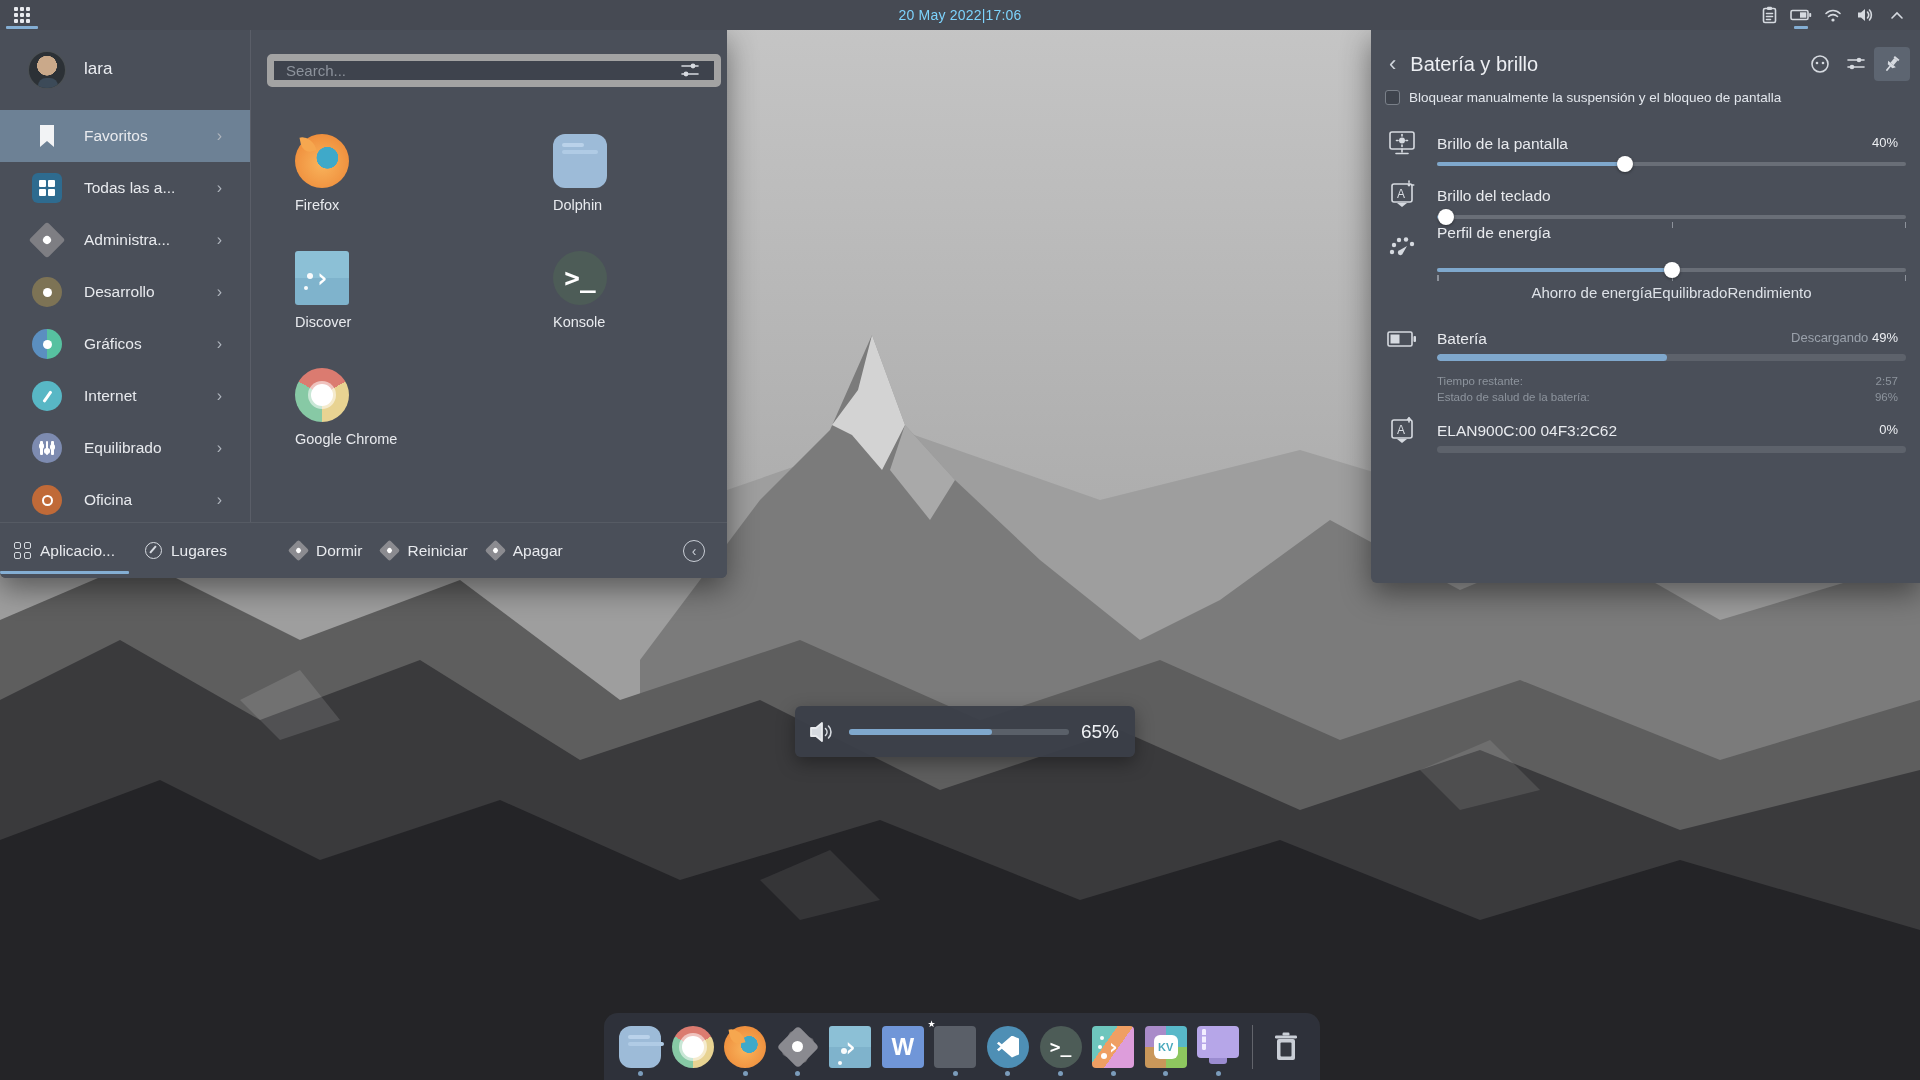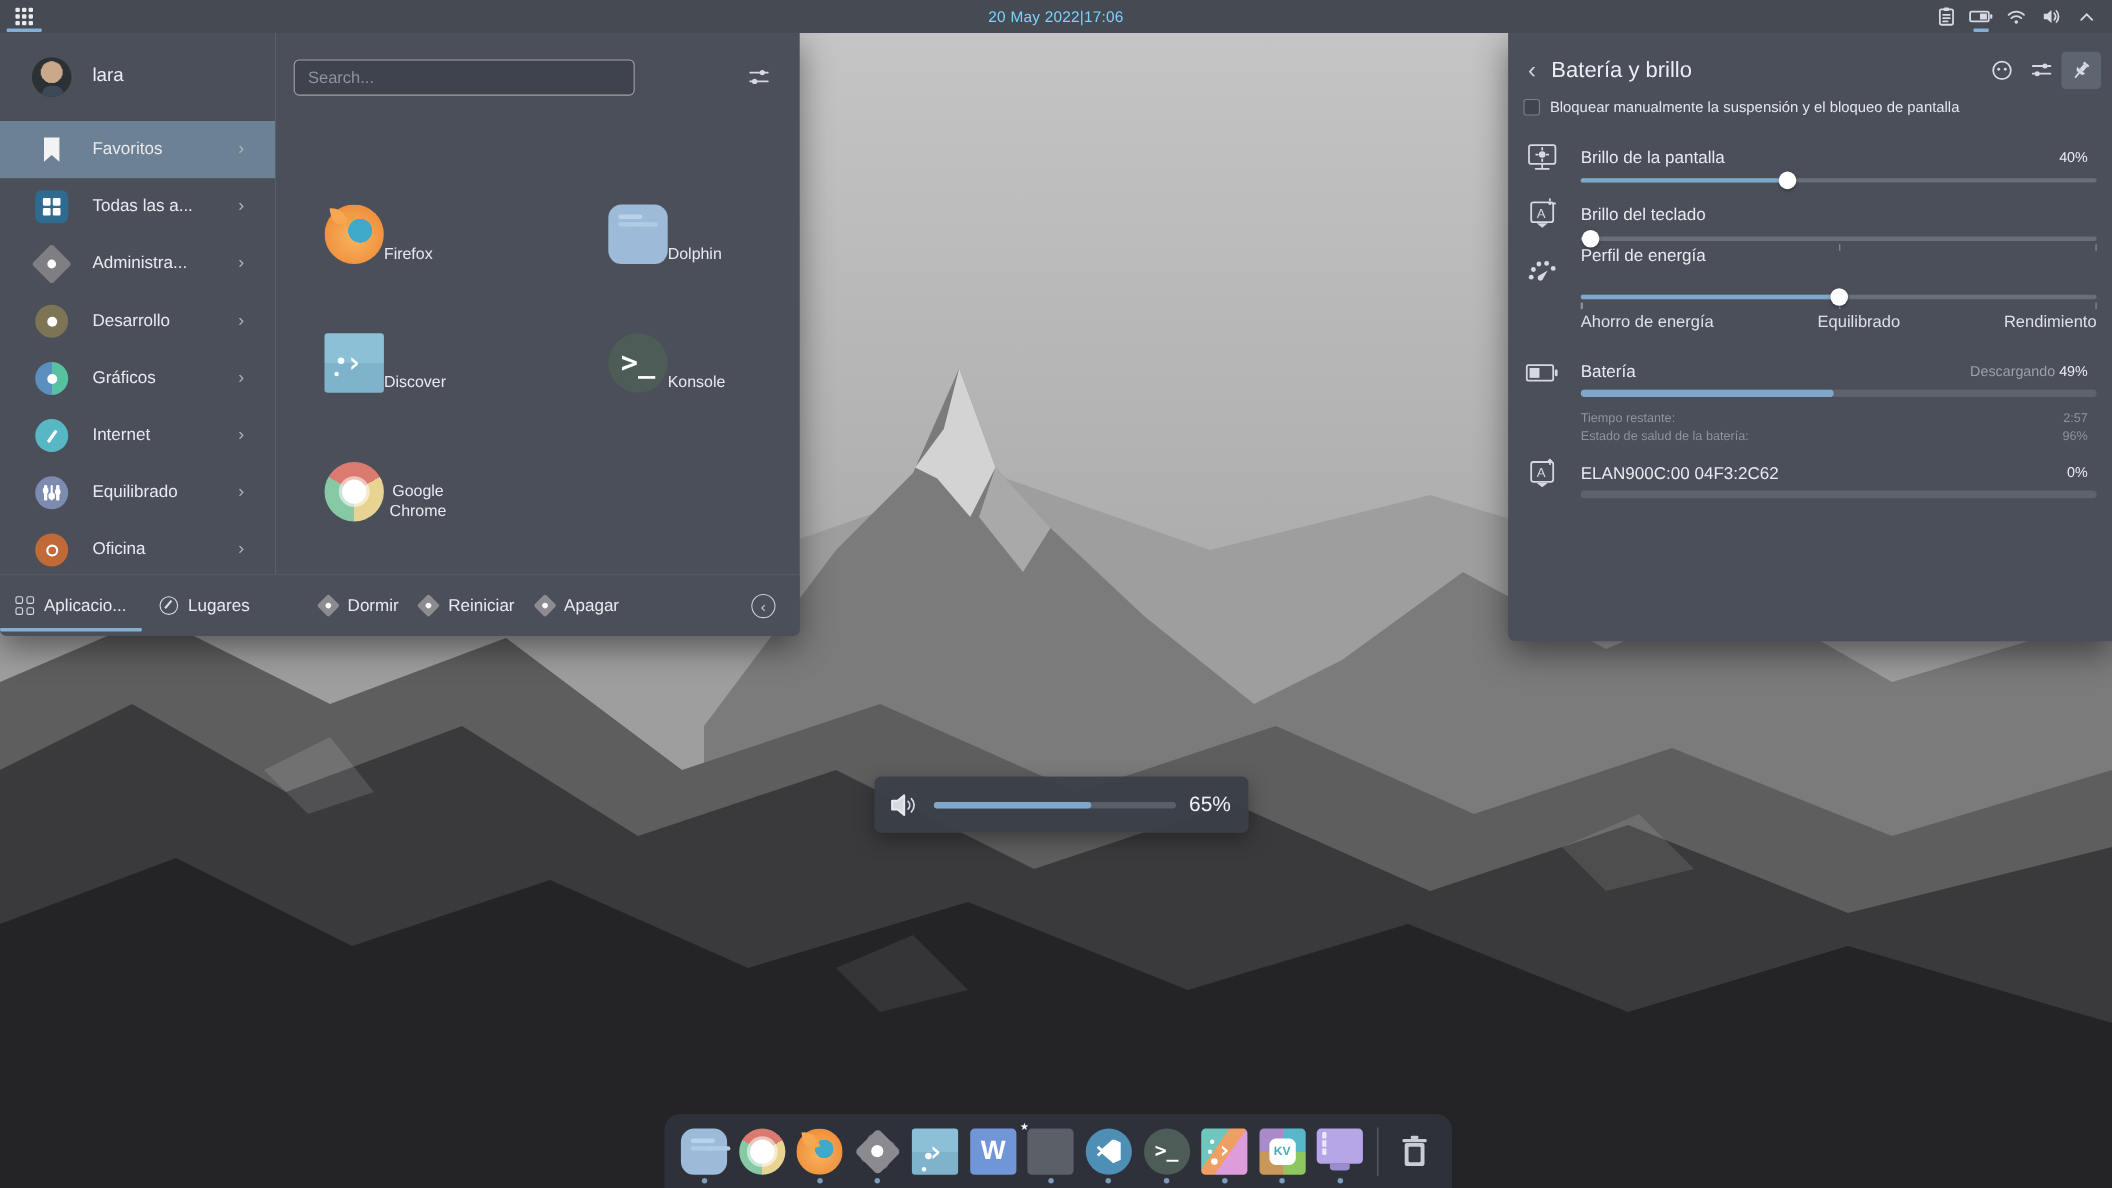--- a/index.html
+++ b/index.html
@@ -25,22 +25,22 @@
 
   
   .launcher { position:absolute; left:0; top:30px; width:727px; height:548px; background:#4a4f59;
     z-index:30; border-radius:0 0 6px 6px; box-shadow:0 10px 30px rgba(0,0,0,.45); overflow:hidden; }
   .launcher .vdiv { position:absolute; left:250px; top:0; bottom:0; width:1px; background:rgba(255,255,255,.09); }
   .l-header { position:absolute; left:0; top:0; width:727px; height:80px; }
   .avatar { position:absolute; left:28px; top:21px; width:38px; height:38px; border-radius:50%;
     background:radial-gradient(circle at 50% 38%, #caa98a 0 34%, #2c3136 35%); border:1px solid rgba(255,255,255,.15); overflow:hidden; }
   .avatar::after { content:""; position:absolute; left:9px; bottom:-4px; width:20px; height:14px; border-radius:8px 8px 0 0; background:#3c4a58; }
   .username { position:absolute; left:84px; top:29px; font-size:17px; color:#eceef2; }
-  .search { position:absolute; left:267px; top:24px; width:310px; height:33px; background:#3e434d;
-    border:1px solid #a3a3a3; border-radius:5px; color:#dde1e7; font-size:15px; padding:0 12px; outline:none; font-family:"Liberation Sans",sans-serif; }
+  .search { position:absolute; left:267px; top:24px; width:454px; height:33px; background:#3e434d;
+    border:7px solid #a3a3a3; border-radius:5px; color:#dde1e7; font-size:15px; padding:0 12px; outline:none; font-family:"Liberation Sans",sans-serif; }
   .search::placeholder { color:#8d939c; }
   .filter-ico { position:absolute; left:680px; top:30px; }
 
   
   .sb { position:absolute; left:0; top:80px; width:250px; height:412px; overflow:hidden; }
   .sb-item { position:relative; height:52px; display:flex; align-items:center; padding-left:32px; cursor:default; }
   .sb-item.sel { background:#6d8195; }
   .sb-ico { width:30px; height:30px; border-radius:50%; display:flex; align-items:center; justify-content:center; flex:0 0 30px; }
   .sb-label { margin-left:22px; font-size:15.5px; color:#e8eaee; white-space:nowrap; }
   .sb-chev { position:absolute; right:28px; color:#aeb4bc; font-size:16px; }
@@ -54,21 +54,21 @@
   .dot-w { width:9px; height:9px; background:#fff; border-radius:50%; }
   .sliders3 { display:flex; gap:3px; align-items:center; }
   .sliders3 i { width:2.5px; height:14px; background:#fff; border-radius:1px; position:relative; }
   .sliders3 i::after { content:""; position:absolute; left:-1.5px; width:5.5px; height:5.5px; background:#fff; border-radius:50%; }
   .sliders3 i:nth-child(1)::after { top:2px; } .sliders3 i:nth-child(2)::after { top:7px; } .sliders3 i:nth-child(3)::after { top:3px; }
   .ring-w { width:11px; height:11px; border:2.5px solid #fff; border-radius:50%; }
   .needle { width:2.5px; height:13px; background:#fff; border-radius:1px; transform:rotate(35deg); }
 
   
   .apps { position:absolute; left:251px; top:80px; width:476px; height:412px; }
-  .app-cell { position:absolute; width:116px; height:116px; display:flex; flex-direction:row; align-items:flex-end; padding-top:10px; }
+  .app-cell { position:absolute; width:116px; height:116px; display:flex; flex-direction:column; align-items:flex-start; padding-top:10px; }
   .app-cell.sel { background:#5f7488; }
   .app-label { margin-top:8px; font-size:14.5px; text-align:center; line-height:1.25; color:#e8eaee; }
   .app-ico { width:54px; height:54px; position:relative; flex:0 0 54px; }
   .icon-firefox { border-radius:50%;
     background: radial-gradient(circle at 60% 44%, #3fa9c9 0 24%, rgba(0,0,0,0) 25%),
                 radial-gradient(circle at 50% 55%, #f9b45c, #ef8e3c 75%); }
   .icon-firefox::after { content:""; position:absolute; left:6px; top:2px; width:14px; height:16px;
     background:#f6a74f; border-radius:0 100% 0 60%; transform:rotate(-12deg); }
   .icon-settings .back { position:absolute; inset:8px; background:#646469; transform:rotate(20deg); border-radius:4px; }
   .icon-settings .front { position:absolute; inset:6px; background:#8a8a90; transform:rotate(45deg); border-radius:4px; }
@@ -496,21 +496,21 @@
   <span class="bp-label" style="top:194px;">Perfil de energía</span>
   <div class="slider" style="top:232px;">
     <span class="track"></span>
     <span class="tick" style="left:0;"></span>
       <span class="tick" style="left:50%;"></span>
       <span class="tick" style="right:0;"></span>
     <span class="fill" style="width: 50%;">
         <span class="handle"></span>
       </span>
   </div>
-  <div class="pp-labels" style="top:254px;">
+  <div class="pp-labels" style="top:254px;justify-content:center;">
     <span>Ahorro de energía</span>
     <span>Equilibrado</span>
     <span>Rendimiento</span>
   </div>
 
   <div class="bp-row-icon" style="top:292px;">
     <svg width="32" height="20" viewBox="0 0 32 20">
         <rect class="st" x="2" y="3" width="24" height="14" rx="1.5"></rect>
         <rect class="fl" x="4.5" y="5.5" width="9" height="9"></rect>
         <rect class="fl" x="27.5" y="7" width="2.5" height="6" rx="1"></rect>

